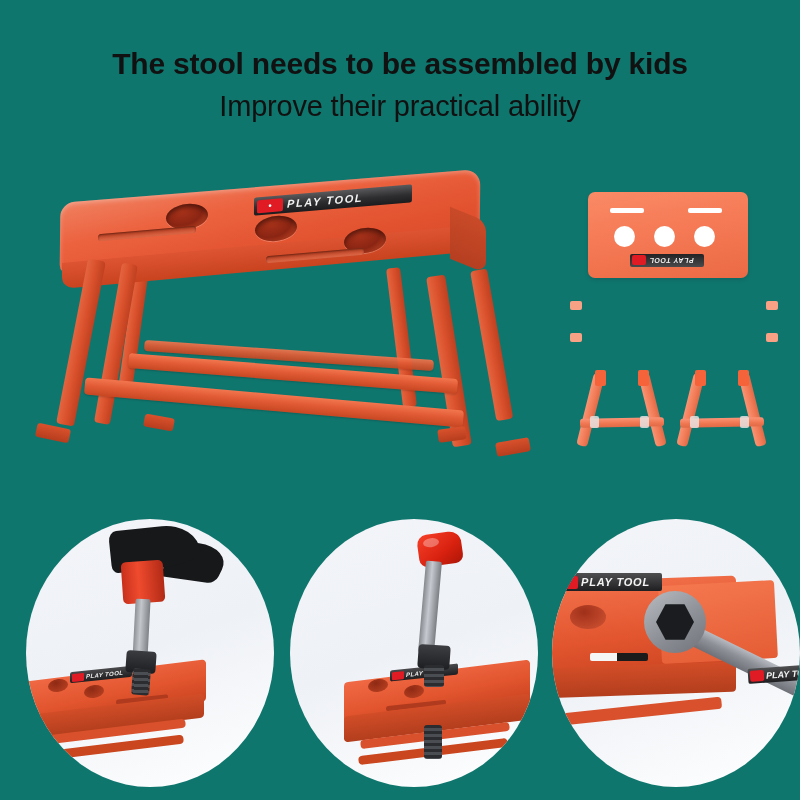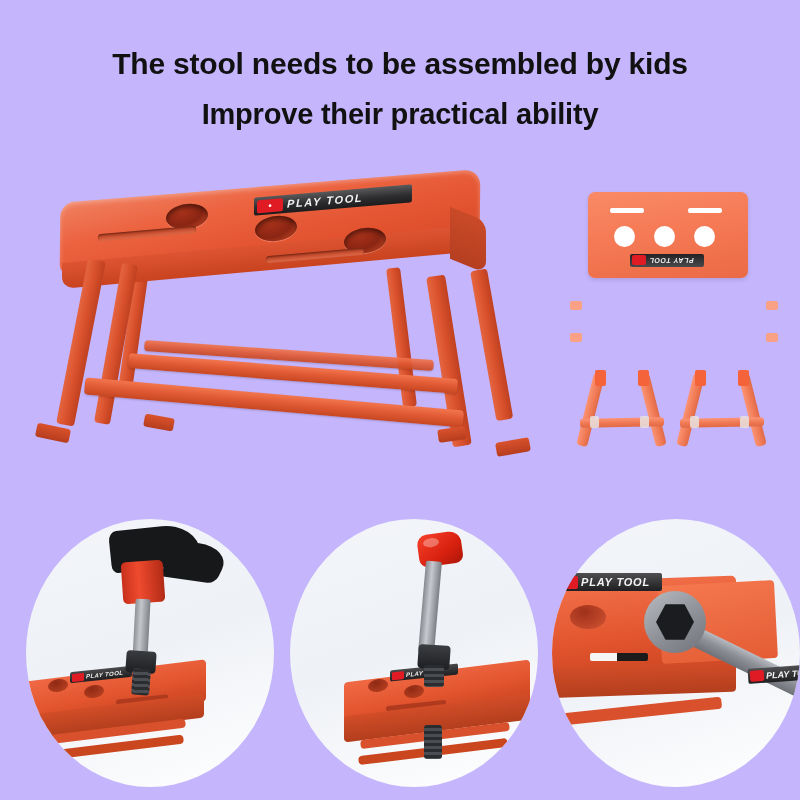--- a/index.html
+++ b/index.html
@@ -6,44 +6,44 @@
   * { box-sizing: border-box; margin: 0; padding: 0; }
   html, body {
     width: 800px; height: 800px;
     background: #ffffff;
     font-family: "Liberation Sans", sans-serif;
     overflow: hidden;
   }
   .page {
     position: relative;
     width: 800px; height: 800px;
-    background: #c4b5fd;
+    background: #0f766e;
   }
 
   
   .headline {
     position: absolute;
     top: 46px; left: 0; width: 800px;
     text-align: center;
   }
   .headline .line1 {
     font-size: 30px;
     font-weight: bold;
     color: #111111;
     letter-spacing: -0.2px;
     line-height: 1.18;
     white-space: nowrap;
   }
   .headline .line2 {
     font-size: 29px;
-    font-weight: bold;
+    font-weight: normal;
     color: #111111;
     letter-spacing: -0.2px;
     line-height: 1.22;
-    margin-top: 16px;
+    margin-top: 8px;
     white-space: nowrap;
   }
 
   
   .hero {
     position: absolute;
     left: 18px; top: 178px;
     width: 530px; height: 320px;
   }
 

